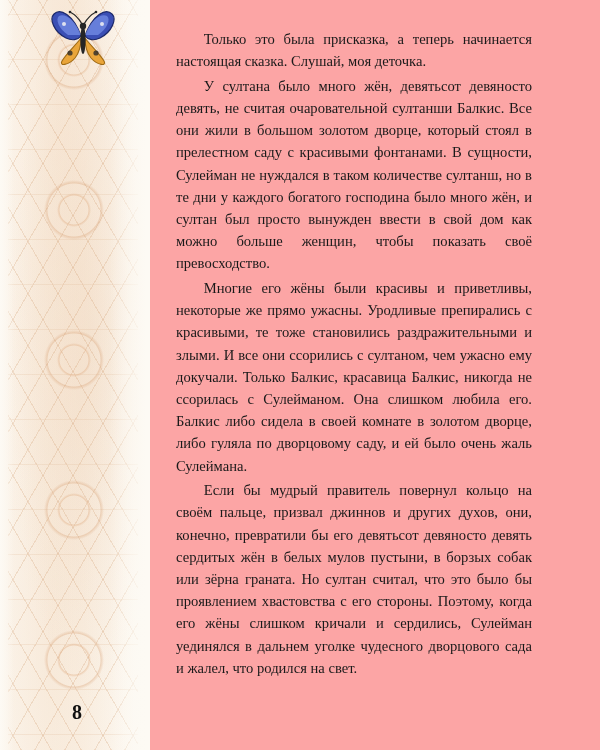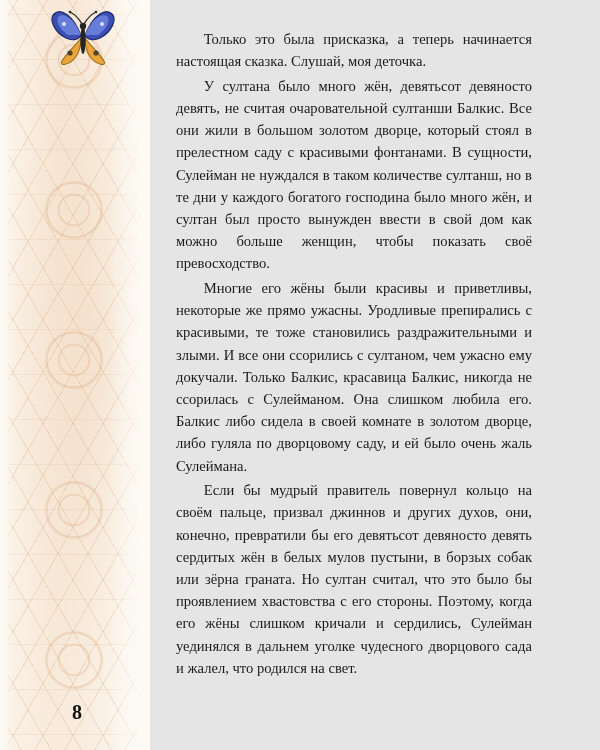--- a/index.html
+++ b/index.html
@@ -12,21 +12,21 @@
     background: #fdfbf6;
     font-family: "Liberation Serif", serif;
     overflow: hidden;
     position: relative;
   }
 
   
   .page {
     position: absolute;
     inset: 0;
-    background: #e5e5e5;
+    background: #fca5a5;
   }
 
   .ornament-strip {
     position: absolute;
     left: 0;
     top: 0;
     width: 150px;
     height: 750px;
     overflow: hidden;
   }

